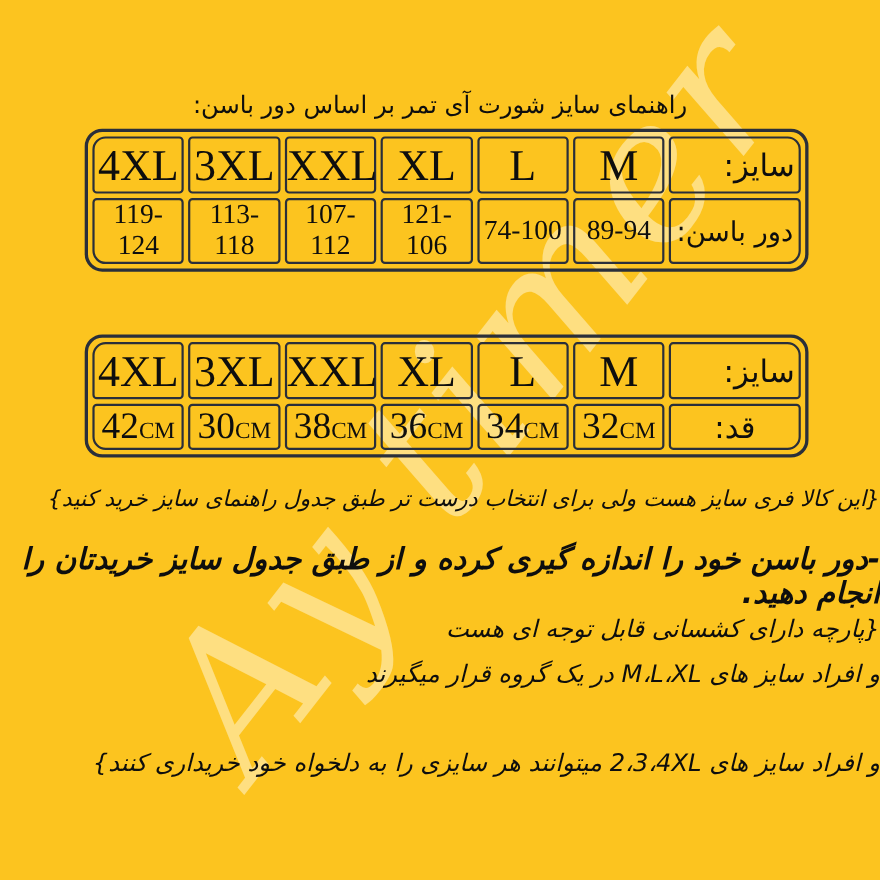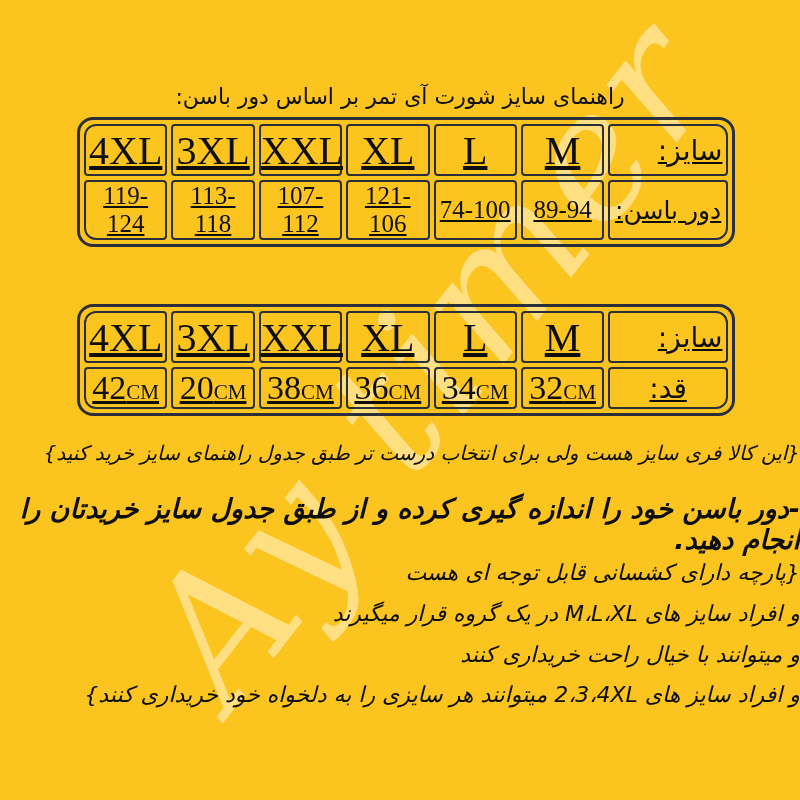--- a/index.html
+++ b/index.html
@@ -24,21 +24,20 @@
     direction:rtl;font-size:22px;
   }
   .title-hip{top:84px;}
   .title-height{top:266px;}
 
   table.size-table{
     position:absolute;left:77px;width:658px;
     border-collapse:separate;border-spacing:4px;
     border:3px solid #2a2f3a;border-radius:16px;
     table-layout:fixed;
-    text-decoration:underline;
   }
   #hip-table{top:117px;}
   #height-table{top:304px;}
   col.c-size{width:13.1%;}
   col.c-label{width:18.8%;}
   .size-table td{
     border:2px solid #2a2f3a;border-radius:4px;
     text-align:center;vertical-align:middle;padding:0;
   }
   .size-table tr:first-child td:first-child{border-top-left-radius:12px;}
@@ -124,30 +123,29 @@
       <td>4XL</td>
       <td>3XL</td>
       <td>XXL</td>
       <td>XL</td>
       <td>L</td>
       <td>M</td>
       <td class="label">سایز:</td>
     </tr>
     <tr class="row-values">
       <td><span>42</span><span class="cm">CM</span></td>
-      <td><span>20</span><span class="cm">CM</span></td>
+      <td><span>30</span><span class="cm">CM</span></td>
       <td><span>38</span><span class="cm">CM</span></td>
       <td><span>36</span><span class="cm">CM</span></td>
       <td><span>34</span><span class="cm">CM</span></td>
       <td><span>32</span><span class="cm">CM</span></td>
       <td class="label">قد:</td>
     </tr>
   </tbody>
     </table>
 
   <div class="note note-free-size">{این کالا فری سایز هست ولی برای انتخاب درست تر طبق جدول راهنمای سایز خرید کنید}</div>
   <div class="note note-measure">-دور باسن خود را اندازه گیری کرده و از طبق جدول سایز خریدتان را انجام دهید.</div>
   <div class="note note-stretch">{پارچه دارای کشسانی قابل توجه ای هست</div>
   <div class="note note-group-mlxl">و افراد سایز های M،L،XL در یک گروه قرار میگیرند</div>
-  <div class="note note-comfort">و میتوانند با خیال راحت خریداری کنند</div>
   <div class="note note-group-234xl">و افراد سایز های 2،3،4XL میتوانند هر سایزی را به دلخواه خود خریداری کنند}</div>
 
 </div>
 
 </body></html>

